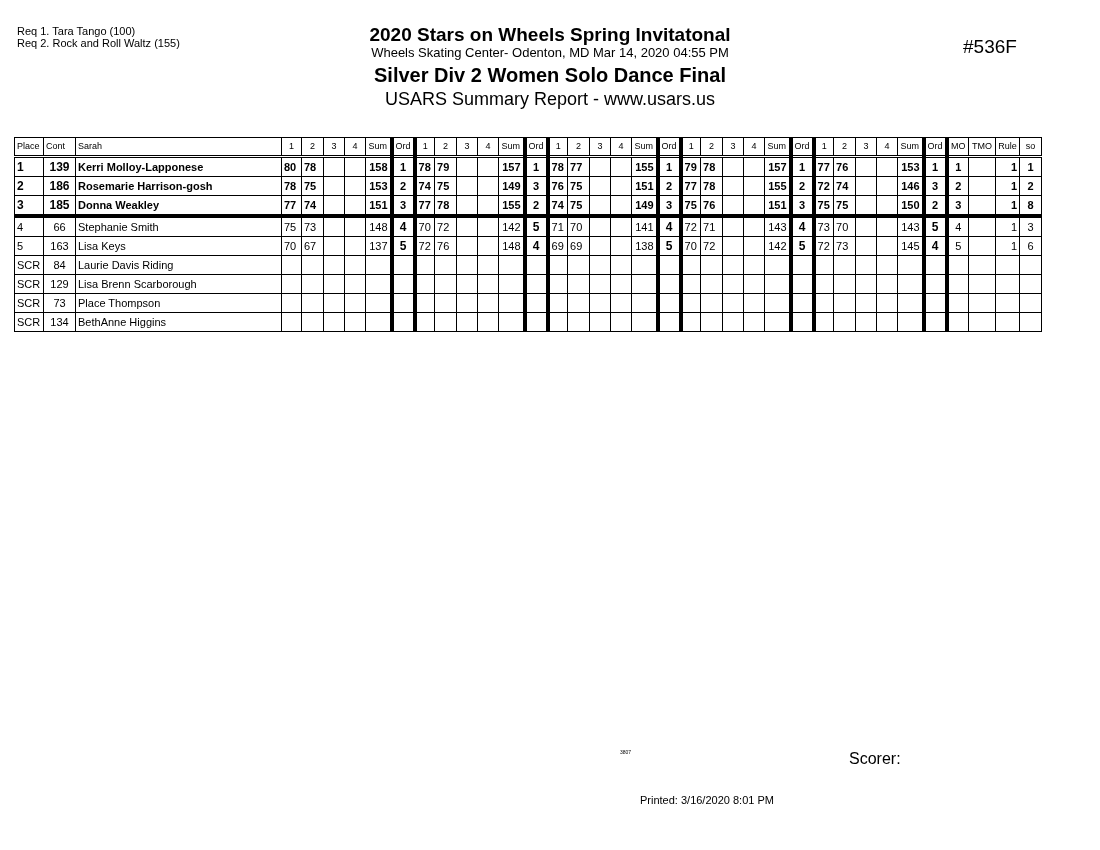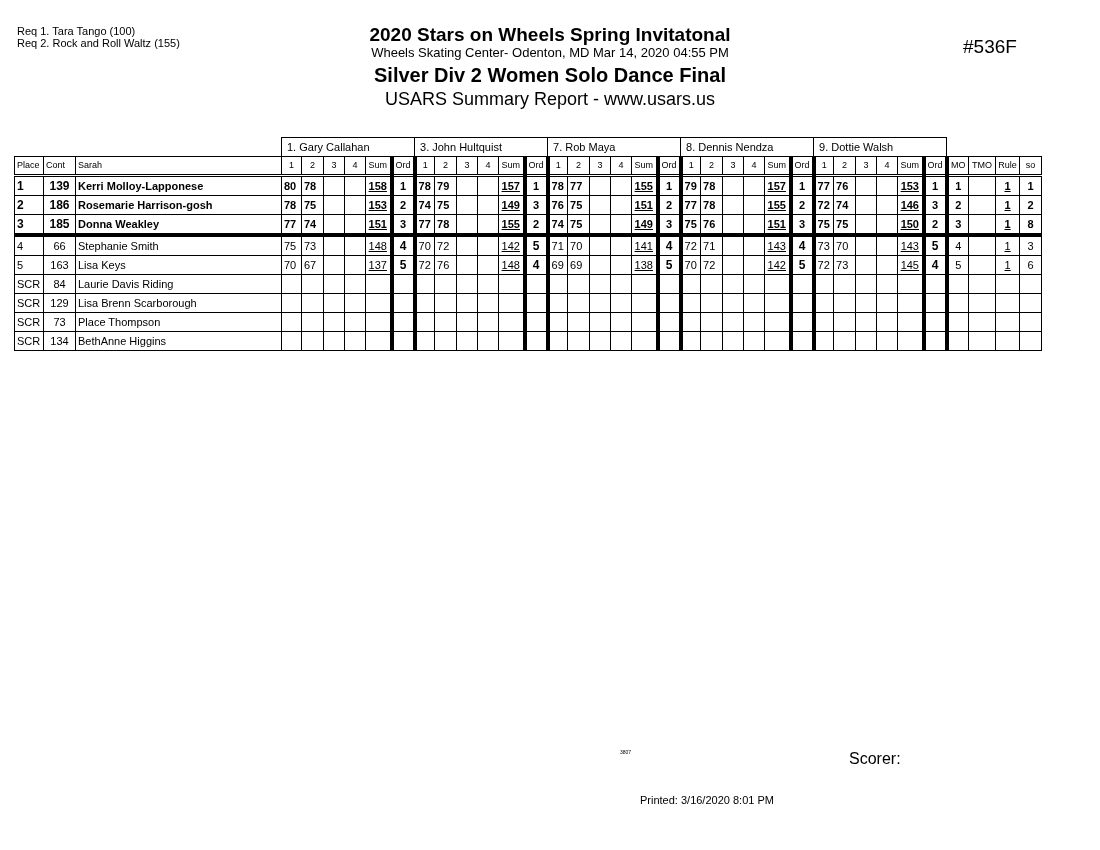--- a/index.html
+++ b/index.html
@@ -11,21 +11,21 @@
   .t3 { top:64px; font-size:20px; font-weight:bold; }
   .t4 { top:89px; font-size:18px; }
   .evnum { position:absolute; left:963px; top:36px; font-size:19px; font-weight:normal; }
 
   table.res { position:absolute; left:14px; top:137px; border-collapse:collapse; table-layout:fixed; font-size:11px; }
   table.res td { border:1px solid #000; padding:0 2px; height:18px; line-height:18px; white-space:nowrap; overflow:hidden; }
   table.res tr.judges td { border:none; height:18px; }
   table.res tr.judges td.jn { border:1px solid #000; border-bottom:none; padding-left:5px; font-size:11px; }
   table.res tr.colh td { font-size:9px; height:17px; line-height:17px; border-bottom:3px double #000; }
   td.c { text-align:center; }
-  td.r { text-align:center;text-decoration:underline; }
+  td.r { text-align:right; }
   td.ord { border-left:4px solid #000 !important; text-align:center; font-weight:bold; font-size:12px; }
   td.ordh { border-left:4px solid #000 !important; text-align:center; }
   td.jstart { border-left:4px solid #000 !important; }
   tr.top3 td { font-weight:bold; font-size:11px; }
   tr.top3 td.place, tr.top3 td.cont { font-size:12px; }
   tr.cut td { border-bottom:4px solid #000; }
   tr.ent { font-size:11px; }
 
   .footer-code { position:absolute; left:620px; top:749px; font-size:5px; }
   .printed { position:absolute; left:640px; top:794px; font-size:11px; }
@@ -79,29 +79,20 @@
       <col style="width: 21px;">
       <col style="width: 21px;">
       <col style="width: 26px;">
       <col style="width: 22px;">
       <col style="width: 22px;">
       <col style="width: 27px;">
       <col style="width: 24px;">
       <col style="width: 22px;">
     </colgroup>
   <tbody id="tb">
-      <tr class="judges">
-        <td colspan="3"></td>
-        <td class="jn" colspan="6">1.  Gary Callahan</td>
-        <td class="jn" colspan="6">3.  John  Hultquist</td>
-        <td class="jn" colspan="6">7.  Rob Maya</td>
-        <td class="jn" colspan="6">8.  Dennis Nendza</td>
-        <td class="jn" colspan="6">9.  Dottie Walsh</td>
-        <td colspan="4"></td>
-      </tr>
       <tr class="colh">
         <td>Place</td>
         <td>Cont</td>
         <td>Sarah</td>
         <td class="c">1</td>
         <td class="c">2</td>
         <td class="c">3</td>
         <td class="c">4</td>
         <td class="c">Sum</td>
         <td class="ordh">Ord</td>

